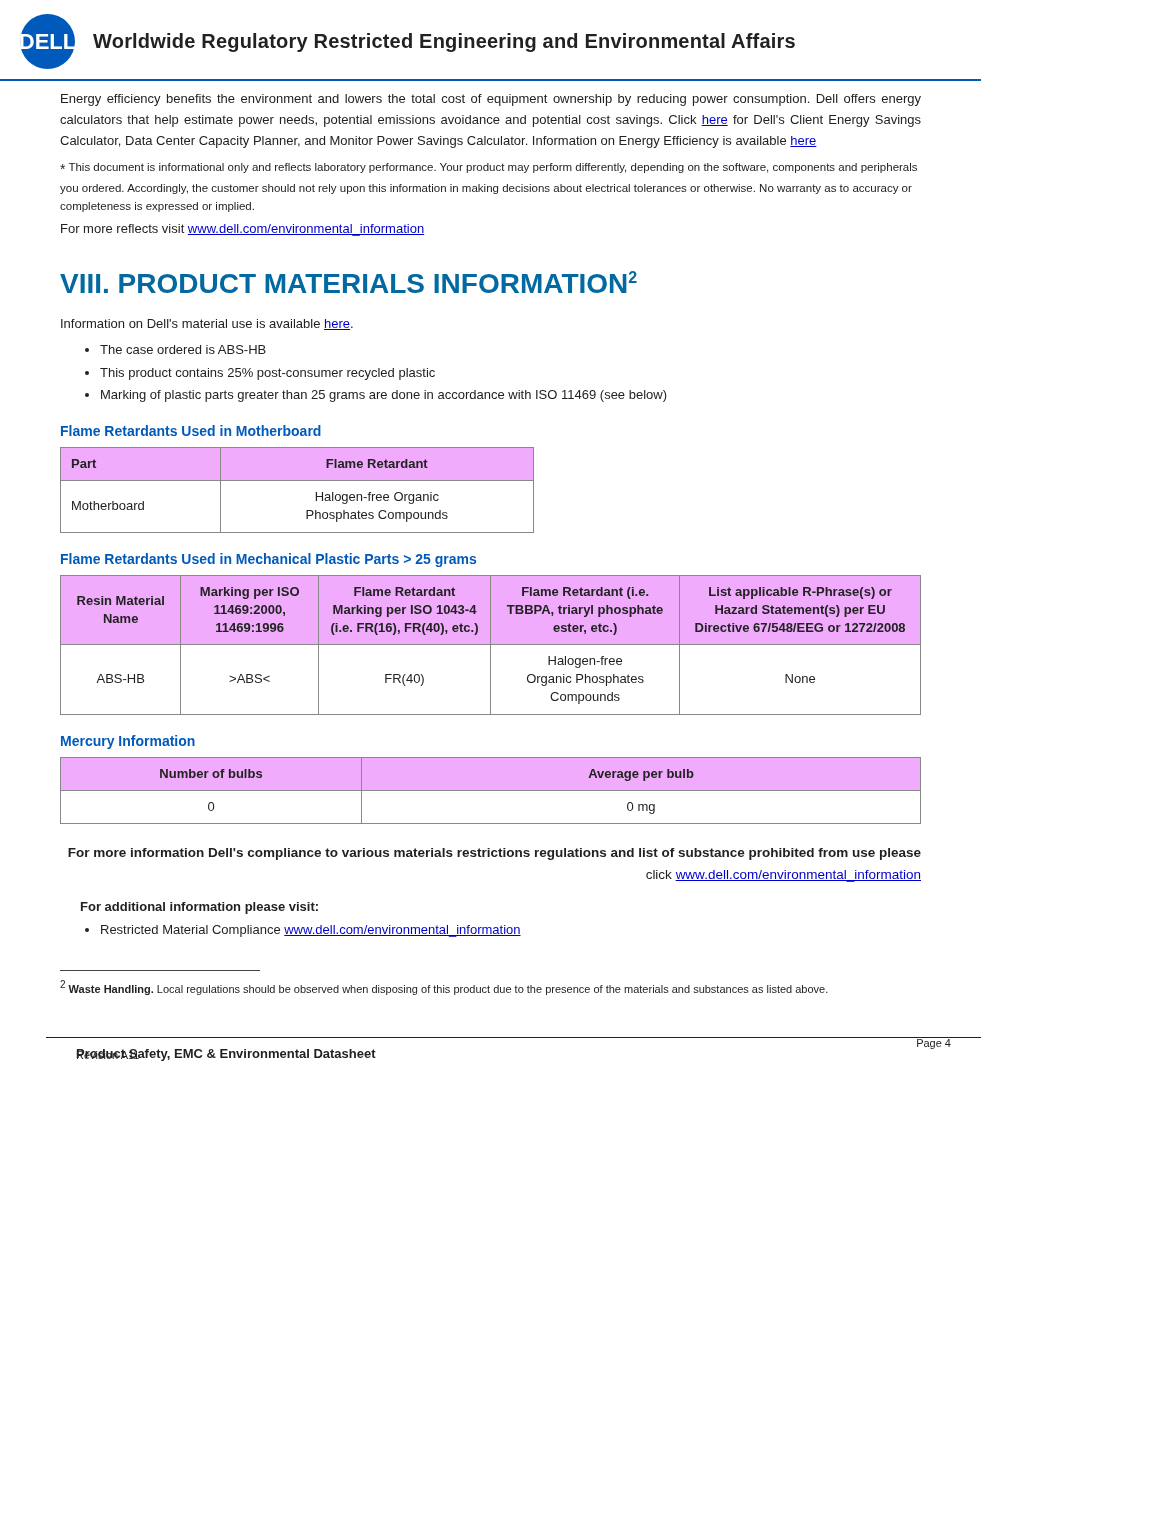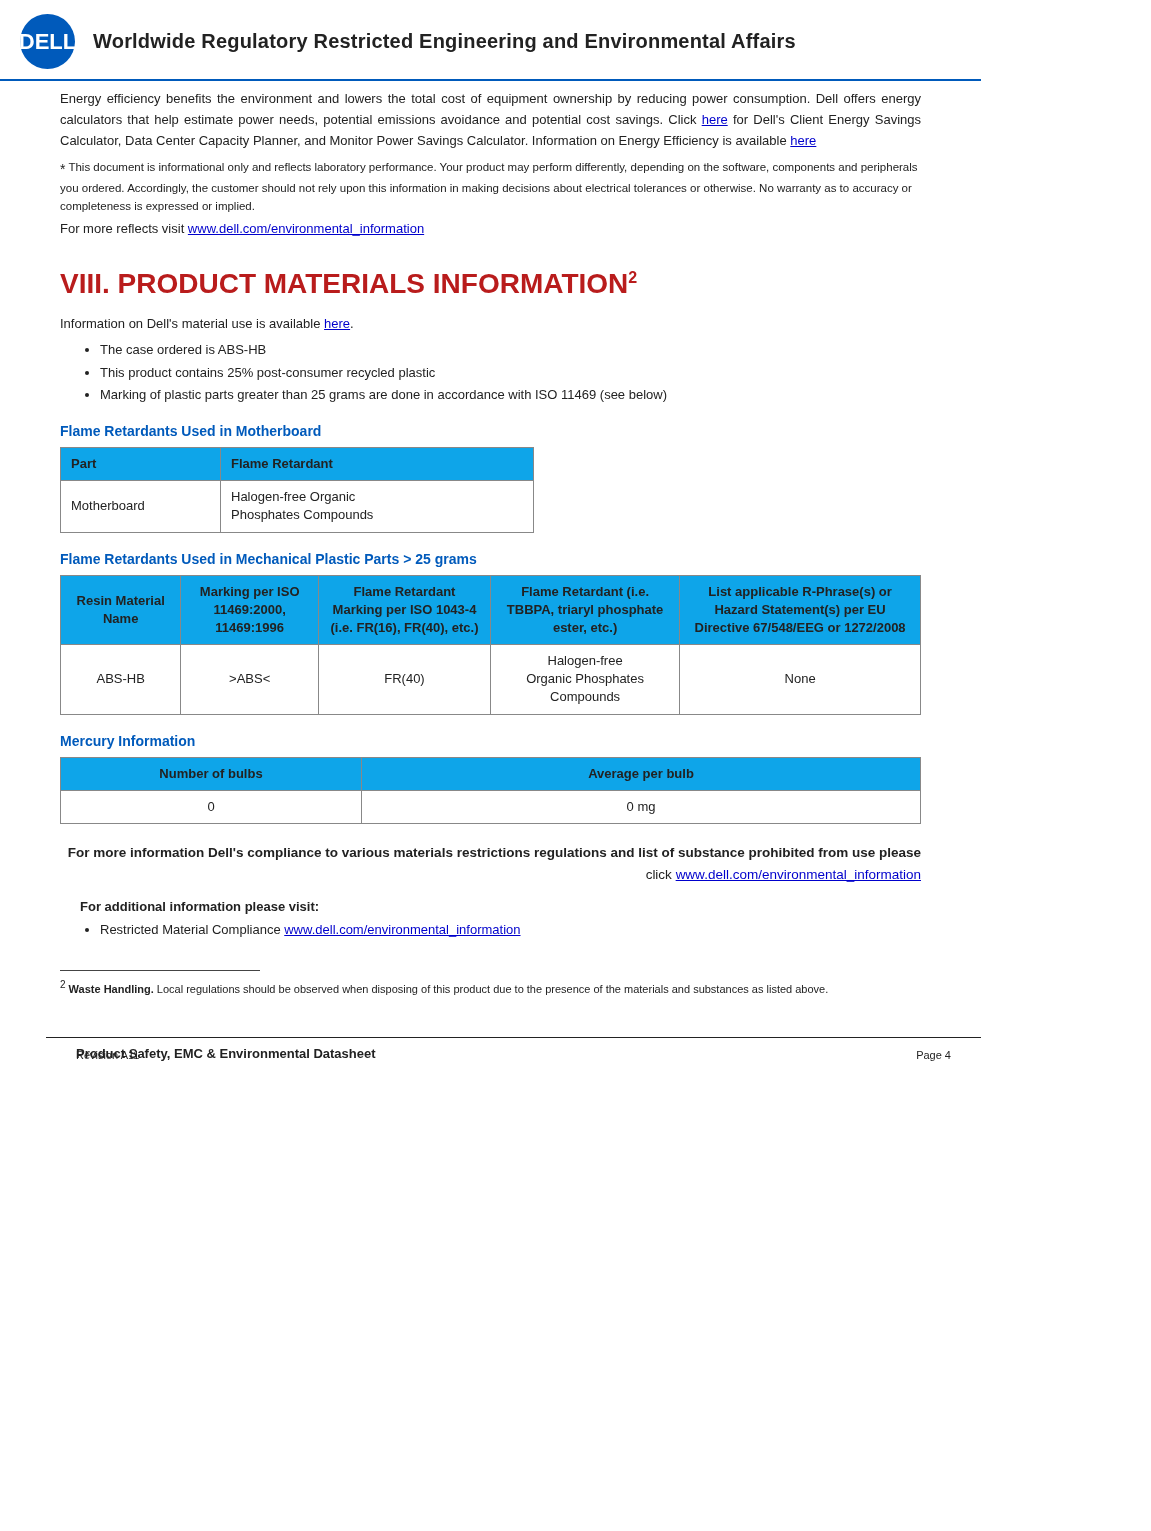--- a/index.html
+++ b/index.html
@@ -58,21 +58,21 @@
       margin-bottom: 4px;
     }
     .footnote-text .star {
       font-size: 14px;
       vertical-align: top;
     }
     
     .section-heading {
       font-size: 28px;
       font-weight: bold;
-      color: #b91c1c;
+      color: #0369a1;
       margin: 28px 0 14px 0;
     }
     .section-heading sup {
       font-size: 16px;
     }
     
     .subsection-heading {
       font-size: 14px;
       font-weight: bold;
       color: #005abb;
@@ -96,34 +96,34 @@
     }
     th, td {
       border: 1px solid #888;
       padding: 7px 10px;
       text-align: center;
       font-size: 13px;
       line-height: 1.4;
     }
     th {
       font-weight: bold;
-      background: #0ea5e9;
+      background: #f0abfc;
     }
     td {
       background: #fff;
     }
     
     .table-fr1 th:first-child,
     .table-fr1 td:first-child {
       text-align: left;
       width: 160px;
     }
     .table-fr1 th:last-child,
     .table-fr1 td:last-child {
-      text-align: left;
+      text-align: center;
     }
     
     .table-fr2 th, .table-fr2 td {
       vertical-align: middle;
     }
     .table-fr2 col:nth-child(1) { width: 14%; }
     .table-fr2 col:nth-child(2) { width: 16%; }
     .table-fr2 col:nth-child(3) { width: 20%; }
     .table-fr2 col:nth-child(4) { width: 22%; }
     .table-fr2 col:nth-child(5) { width: 28%; }
@@ -183,21 +183,21 @@
     .footer-revision {
       font-size: 11px;
       position: absolute;
       left: 30px;
       bottom: 8px;
     }
     .footer-page {
       font-size: 11px;
       position: absolute;
       right: 30px;
-      bottom: 8px;
+      bottom: 20px;
     }
     
     .dell-logo-circle {
       fill: #005abb;
     }
     .dell-logo-text {
       fill: white;
       font-size: 22px;
       font-weight: bold;
       font-family: Arial, sans-serif;

